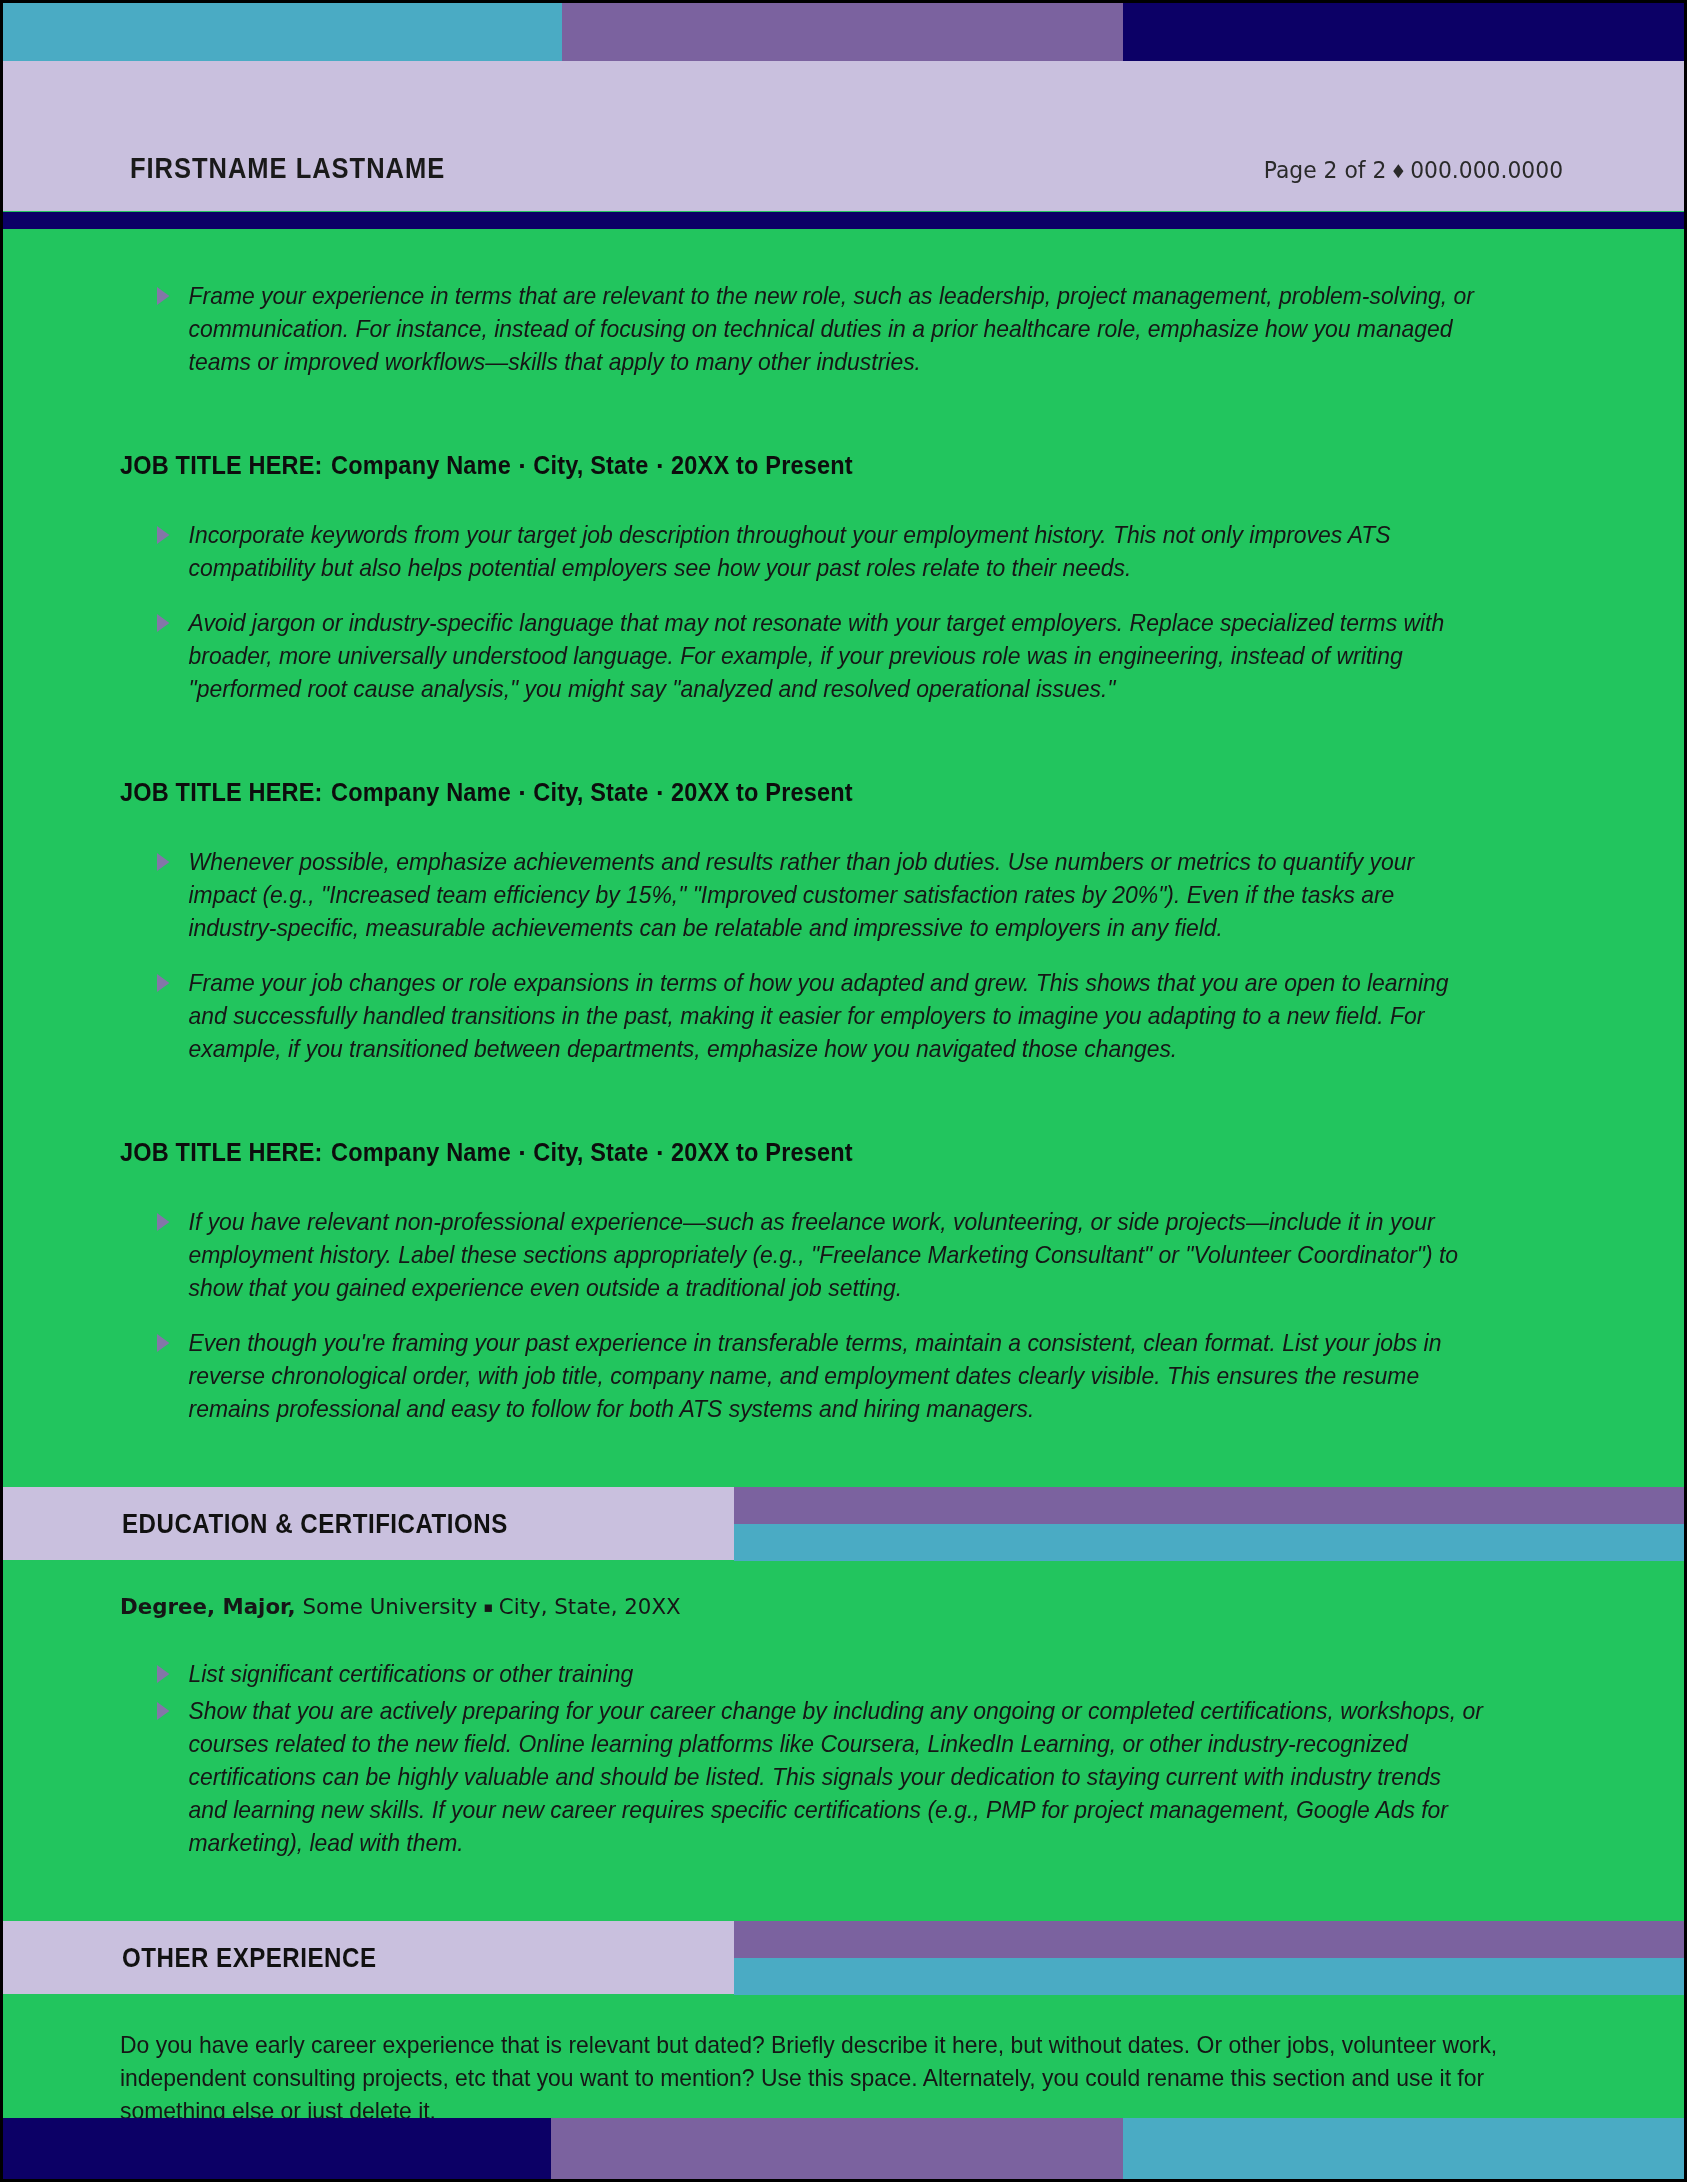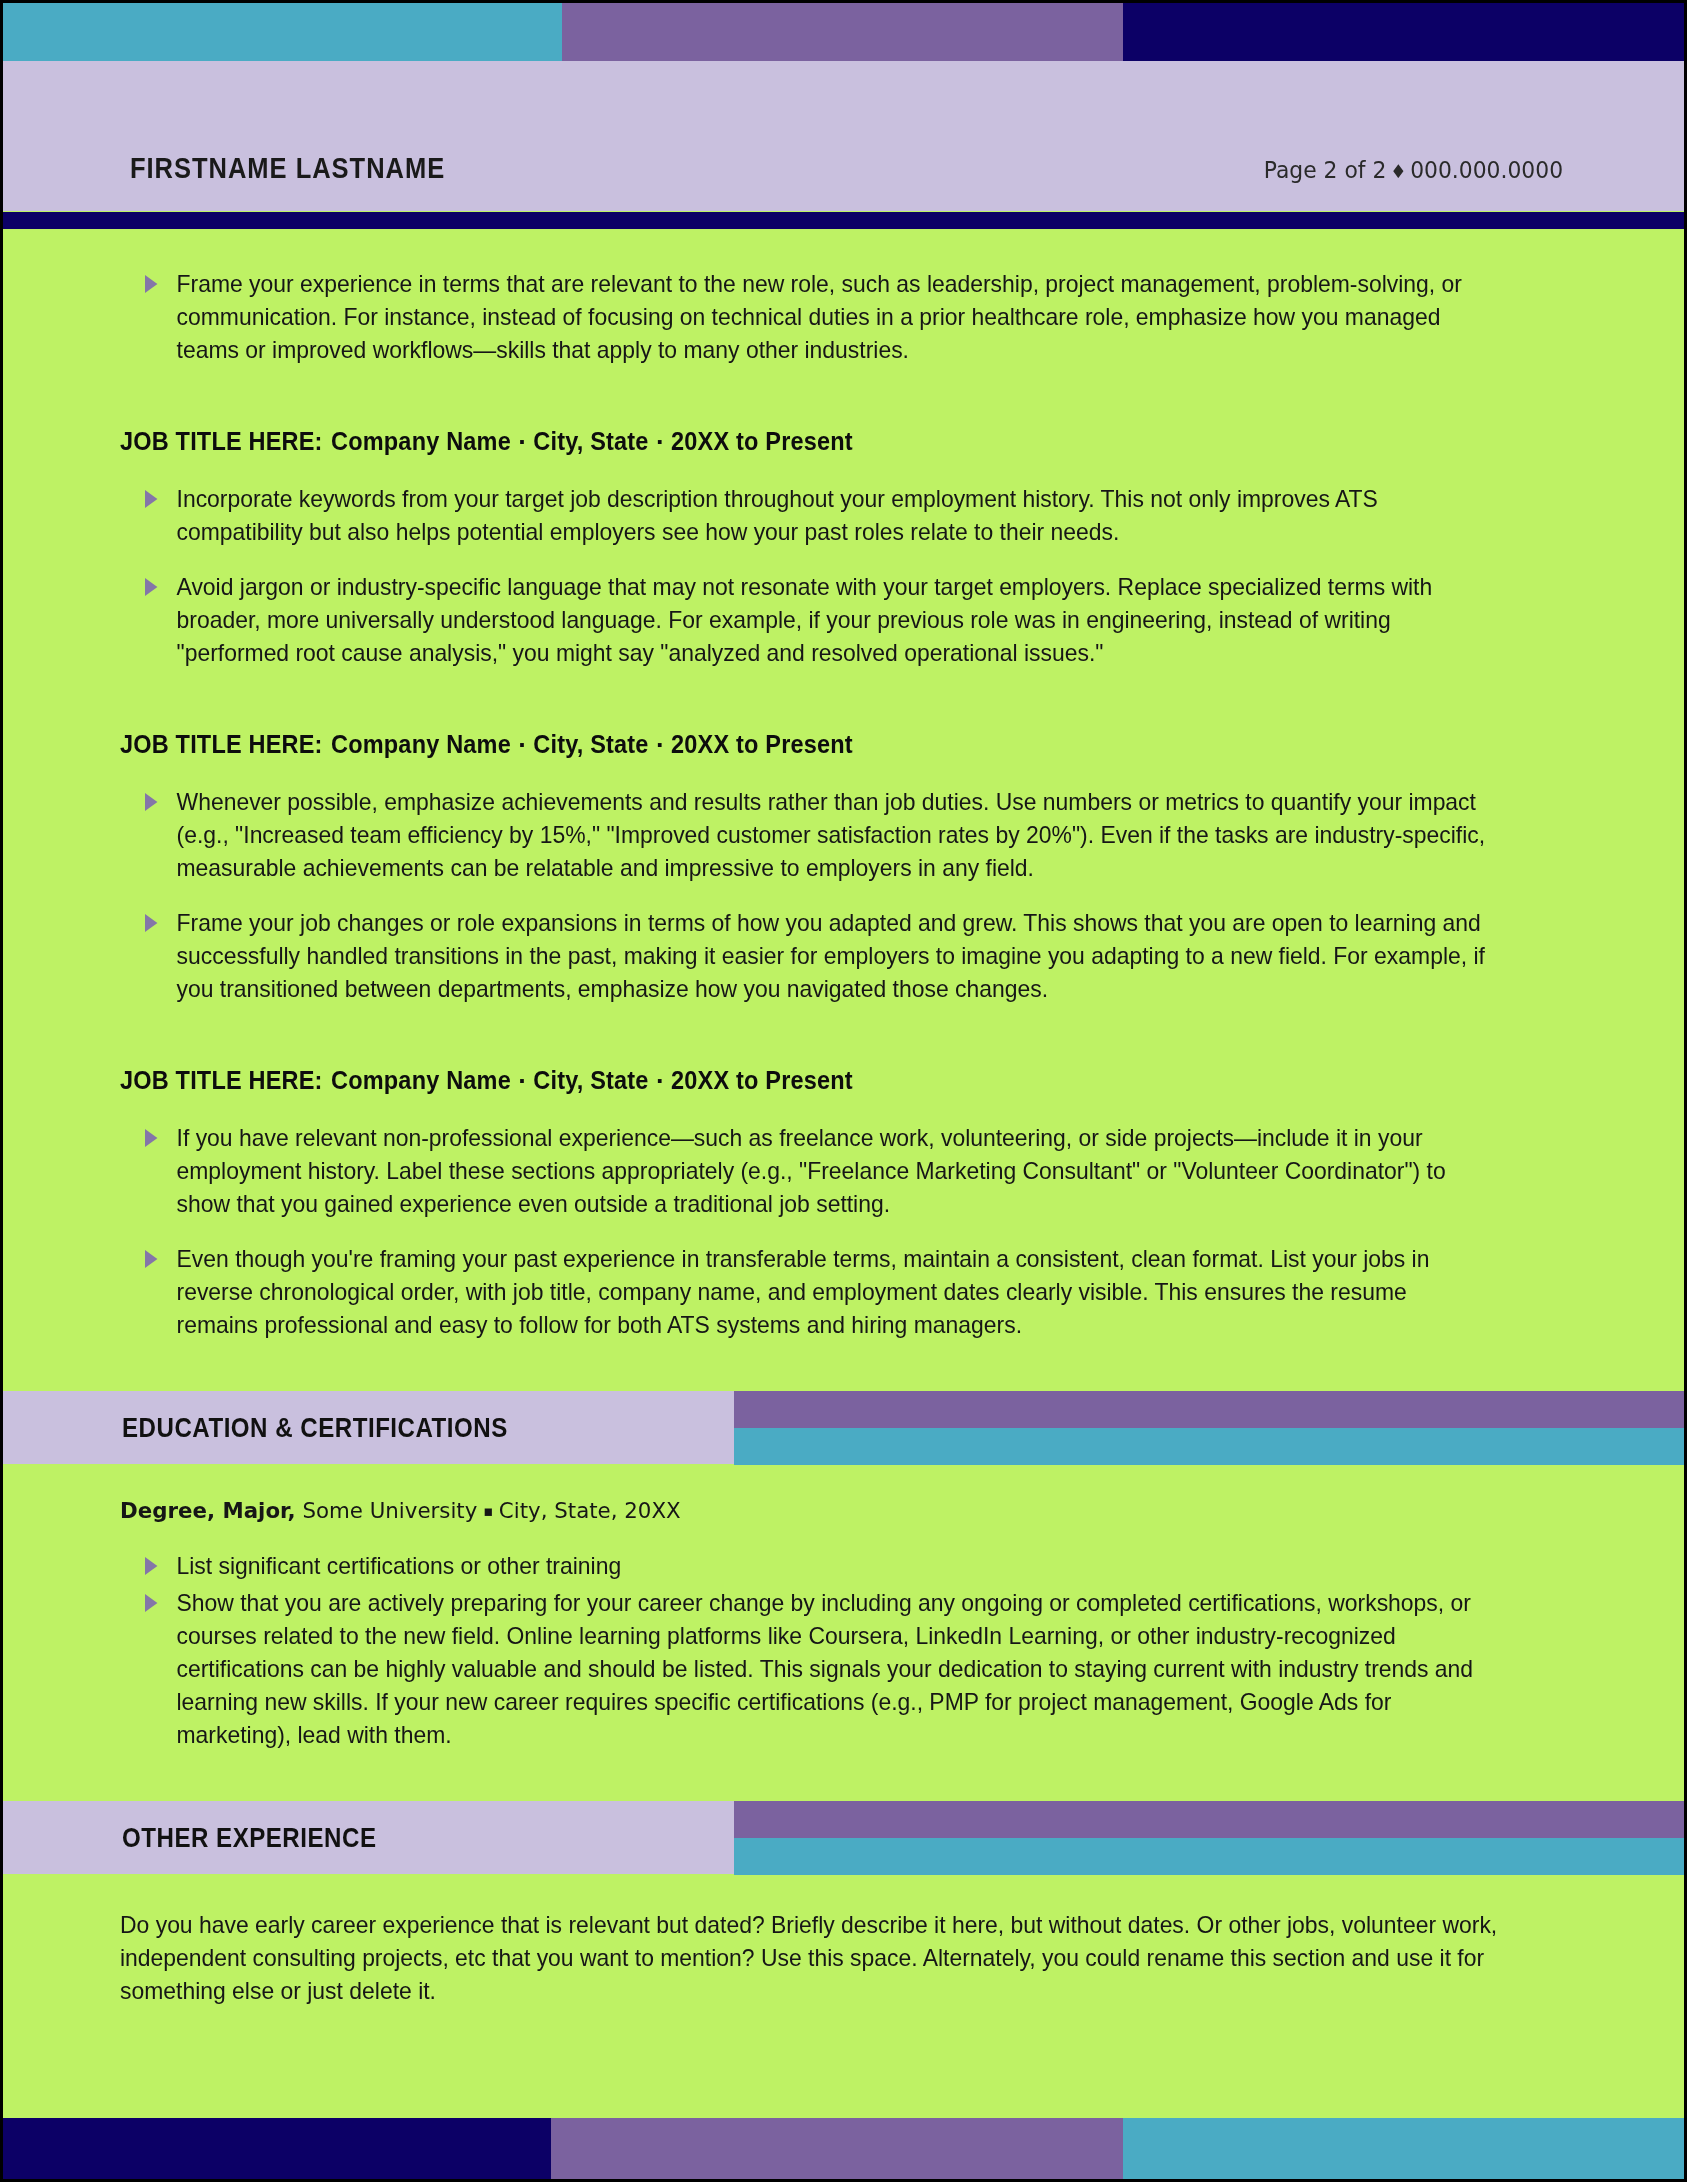--- a/index.html
+++ b/index.html
@@ -9,21 +9,21 @@
   }
   body {
     font-family: "Liberation Sans", sans-serif;
   }
 
   
   .page {
     position: relative;
     width: 1687px;
     height: 2182px;
-    background: #bef264;
+    background: #22c55e;
     box-sizing: border-box;
     border: 3px solid #000000;
     overflow: hidden;
   }
 
   
   .topbar {
     position: absolute;
     top: 0;
     left: 0;
@@ -91,22 +91,23 @@
     top: 226px;
     left: 0;
     width: 1687px;
   }
 
   .body-block { padding: 0 127px 0 117px; }
 
   
   ul.bullets {
     list-style: none;
-    margin: 4px;
+    margin: 16px;
     padding: 0;
+    font-style: italic;
   }
   ul.bullets li {
     position: relative;
     padding-left: 55px;
     margin: 0 0 22px 0;
     font-family: "Liberation Sans Narrow", "Liberation Sans", sans-serif;
     font-stretch: condensed;
     font-size: 24px;
     line-height: 33px;
     color: #161616;

